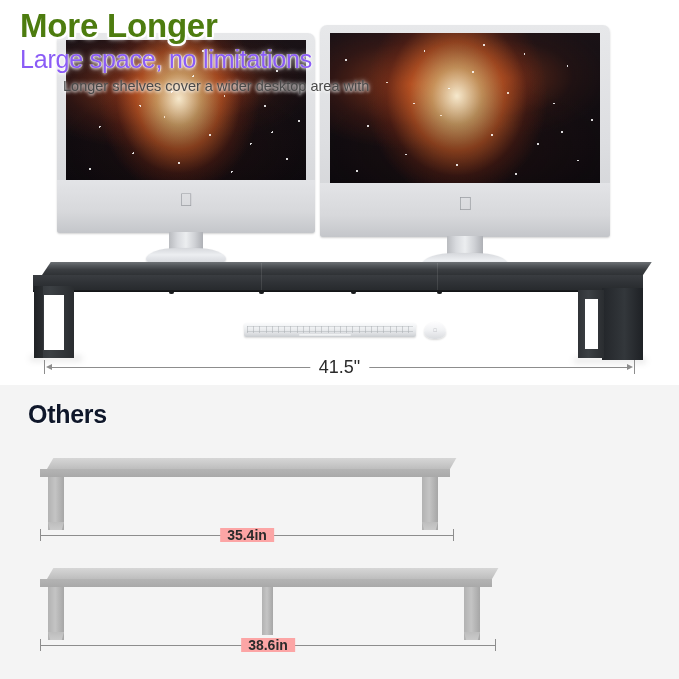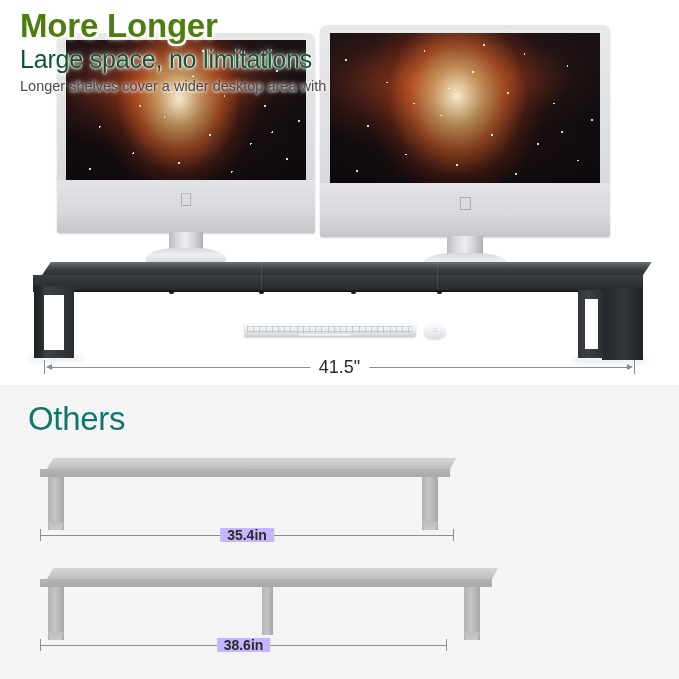--- a/index.html
+++ b/index.html
@@ -103,28 +103,29 @@
   #headline{
     font-size:33px; font-weight:bold; color:#4d7c0f; line-height:1.08;
     letter-spacing:-.2px;
     text-shadow:
       -1.6px -1.6px 0 #fff, 1.6px -1.6px 0 #fff, -1.6px 1.6px 0 #fff, 1.6px 1.6px 0 #fff,
       0 -2px 0 #fff, 0 2px 0 #fff, -2px 0 0 #fff, 2px 0 0 #fff,
       0 2px 5px rgba(255,255,255,.9);
   }
   #subhead{
     margin-top:2px;
-    font-size:25px; color:#14532d; line-height:1.1; letter-spacing:-.2px;
+    font-size:25px; color:#8b5cf6; line-height:1.1; letter-spacing:-.2px;
     text-shadow:0 1px 3px rgba(255,255,255,.95), 0 0 6px rgba(255,255,255,.9),
                 -1px 0 0 rgba(255,255,255,.55), 1px 0 0 rgba(255,255,255,.55);
   }
   #body-copy{
     margin-top:5px;
     font-size:14.5px; color:#4a4a4a; line-height:1.22;
     text-shadow:0 1px 3px rgba(255,255,255,.95), 0 0 5px rgba(255,255,255,.9);
+    margin-left:43px;
   }
 
   
   #riser{ position:absolute; z-index:4; }
   .riser-top{
     position:absolute; left:0; top:0; width:100%; height:13px;
     background:linear-gradient(180deg,#6d7175 0%,#54585c 26%,#3b3e42 58%,#2f3235 100%);
     transform:skewX(-34deg); transform-origin:left bottom;
   }
   .riser-front{
@@ -196,30 +197,30 @@
     position:absolute; width:0; height:0;
     border-top:3.5px solid transparent; border-bottom:3.5px solid transparent;
   }
   .dim-arrow.left{ border-right:6px solid #8d8d8d; }
   .dim-arrow.right{ border-left:6px solid #8d8d8d; }
   .dim-label{
     position:absolute; left:50%; transform:translateX(-50%);
     background:#ffffff; padding:0 9px;
     font-size:18px; color:#2b2b2b; line-height:1;
   }
-  .dim-label.small{ font-size:14px; font-weight:bold; background:#c4b5fd; padding:0 7px; }
+  .dim-label.small{ font-size:14px; font-weight:bold; background:#fca5a5; padding:0 7px; }
 
   
   #others-section{
     position:absolute; left:0; top:385px; width:679px; height:294px;
     background:#f4f4f4;
   }
   #others-title{
     position:absolute; left:28px; top:15px;
-    font-size:33px; font-weight:normal; color:#0f766e; letter-spacing:-.3px;
+    font-size:25px; font-weight:bold; color:#0f172a; letter-spacing:-.3px;
     text-shadow:1px 1px 0 rgba(255,255,255,.7);
   }
 
   
   .gshelf{ position:absolute; }
   .gs-top{
     position:absolute; left:0; top:0; width:100%; height:11px;
     background:linear-gradient(180deg,#d6d6d6 0%,#c9c9c9 55%,#bdbdbd 100%);
     transform:skewX(-30deg); transform-origin:left bottom;
   }
@@ -359,20 +360,20 @@
     <div class="gs-front" style="top:11px; height:8px;"></div>
     <div class="gs-leg" style="left:8px; top:19px; width:16px; height:53px;">
       <div class="gs-leg-foot"></div>
     </div>
     <div class="gs-leg" style="left:222px; top:19px; width:11px; height:48px;"></div>
     <div class="gs-leg" style="left:424px; top:19px; width:16px; height:53px;">
       <div class="gs-leg-foot"></div>
     </div>
   </div>
 
-  <div class="dim" style="left:40px; top:251px; width:407px; height:18px;">
+  <div class="dim" style="left:40px; top:251px; width:456px; height:18px;">
     <div class="dim-line" style="left:1px; right:1px;"></div>
     <div class="dim-cap" style="left:0; top:3px; height:12px;"></div>
     <div class="dim-cap" style="right:0; top:3px; height:12px;"></div>
     <div class="dim-label small" style="top:2px;">38.6in</div>
   </div>
 
 </section>
 
 </body></html>

